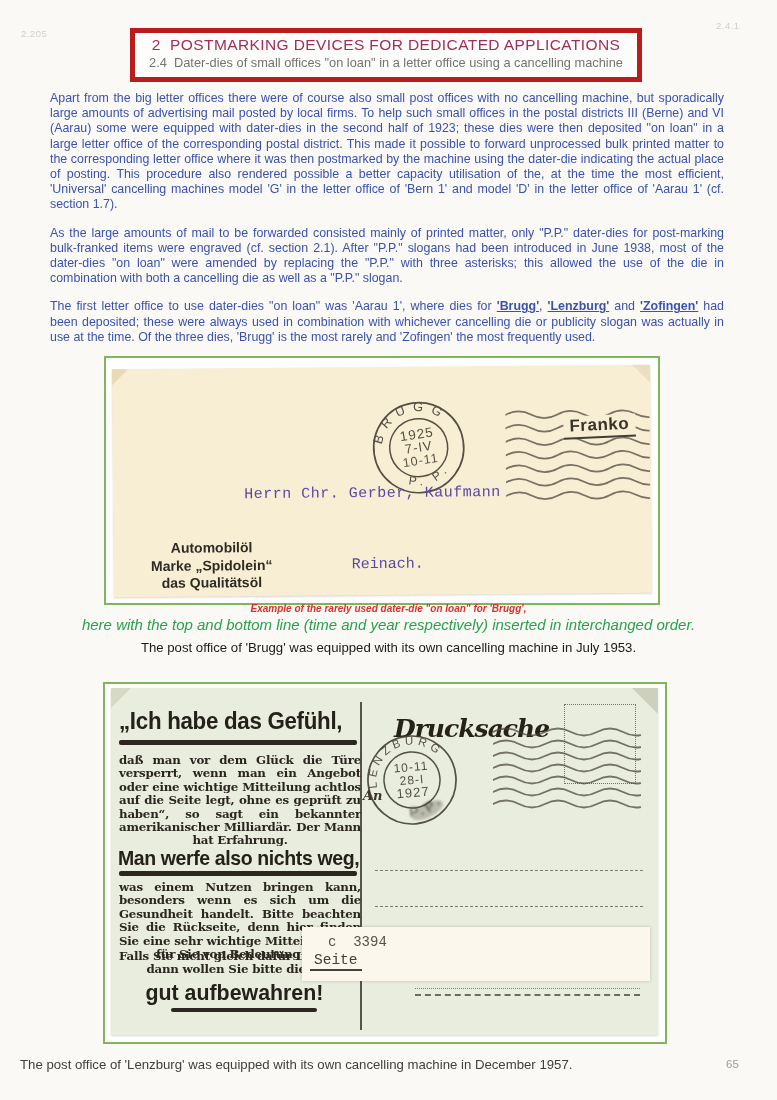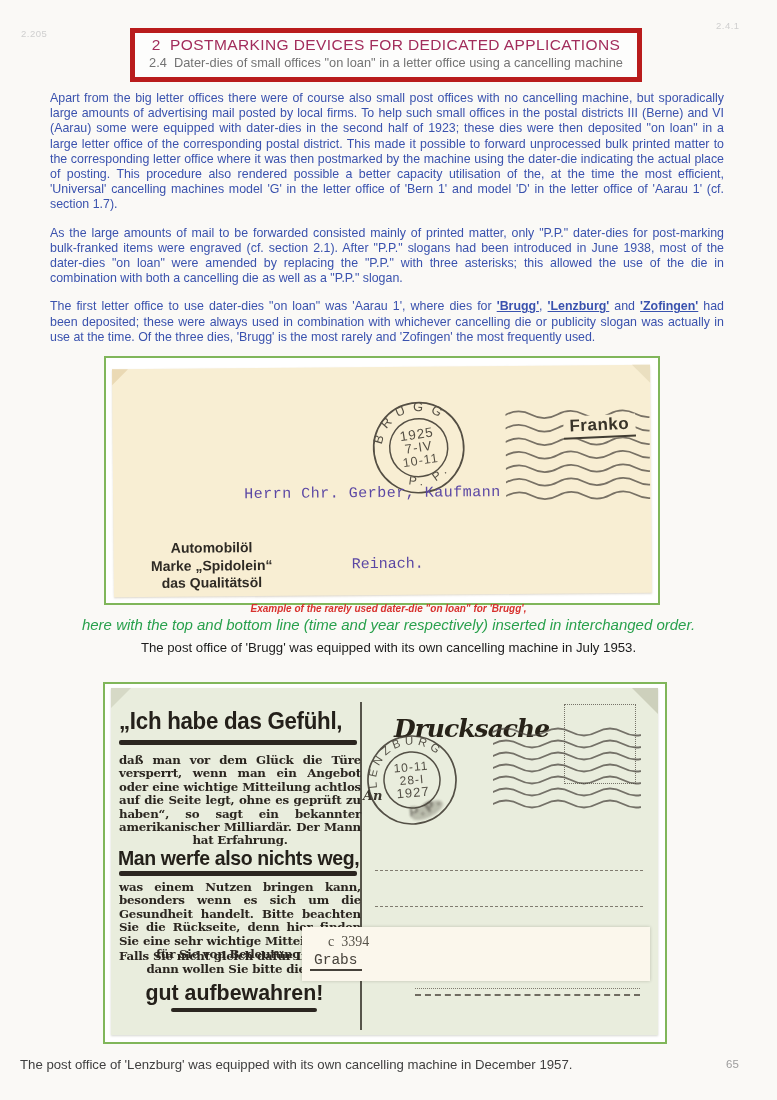--- a/index.html
+++ b/index.html
@@ -85,21 +85,21 @@
   #stampbox{position:absolute;left:453px;top:16px;width:70px;height:78px;
             border:1.5px dotted #5a554b;opacity:.8;}
   .dashline{position:absolute;border-top:1.5px dashed #6e685c;opacity:.85;}
   #dashA{left:264px;top:182px;width:268px;}
   #dashB{left:264px;top:218px;width:268px;}
   #dashC1{left:304px;top:300px;width:225px;border-top:1px dotted #6e685c;}
   #dashC2{left:304px;top:306px;width:225px;border-top:2px dashed #5a554b;}
 
   #label2{position:absolute;left:191px;top:239px;width:348px;height:54px;background:#fbf7ec;
           box-shadow:0 0 3px rgba(60,55,40,.25);z-index:4;}
-  #label2 .lab-ref{margin:7px 4px 2px 26px;font-family:Liberation Serif, serif;
+  #label2 .lab-ref{margin:7px 4px 2px 26px;font-family:Liberation Mono, monospace;
                    font-size:14px;color:#57534a;}
   #label2 .lab-row{display:flex;justify-content:space-between;margin:0 12px 0 8px;
                    font-family:"Liberation Mono",monospace;font-size:14.5px;color:#45413a;}
   #label2 .lab-town{border-bottom:2px solid #45413a;padding:0 4px 1px 4px;}
 
   
   .captions1{position:absolute;left:20px;top:603px;width:737px;text-align:center;}
   .cap-red{font-size:10px;font-weight:bold;font-style:italic;color:#d8322e;}
   .cap-green{font-size:15px;font-style:italic;color:#28a04c;margin-top:2px;}
   .cap-black{font-size:13.2px;color:#1b1b1b;margin-top:7px;}
@@ -245,21 +245,21 @@
       </svg>
 
       <div id="dashA" class="dashline"></div>
       <div id="dashB" class="dashline"></div>
       <div id="dashC1" class="dashline"></div>
       <div id="dashC2" class="dashline"></div>
 
       <div id="label2">
         <div class="lab-ref pre">c  3394</div>
         <div class="lab-row">
-          <span class="lab-town">Grabs</span>
+          <span class="lab-town">Seite</span>
         </div>
       </div>
     </div>
   </div>
 
   <div id="caption2">The post office of 'Lenzburg' was equipped with its own cancelling machine in December 1957.</div>
 
   <div id="page-number">65</div>
 
 </div>

